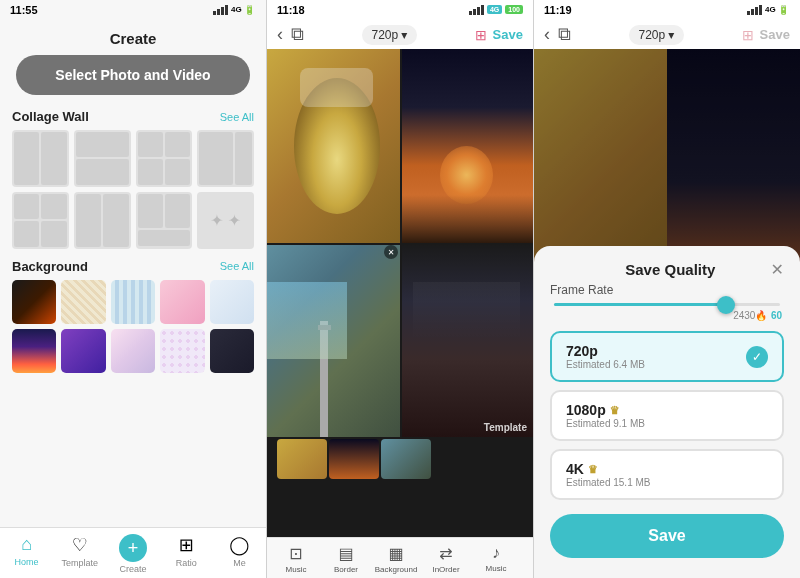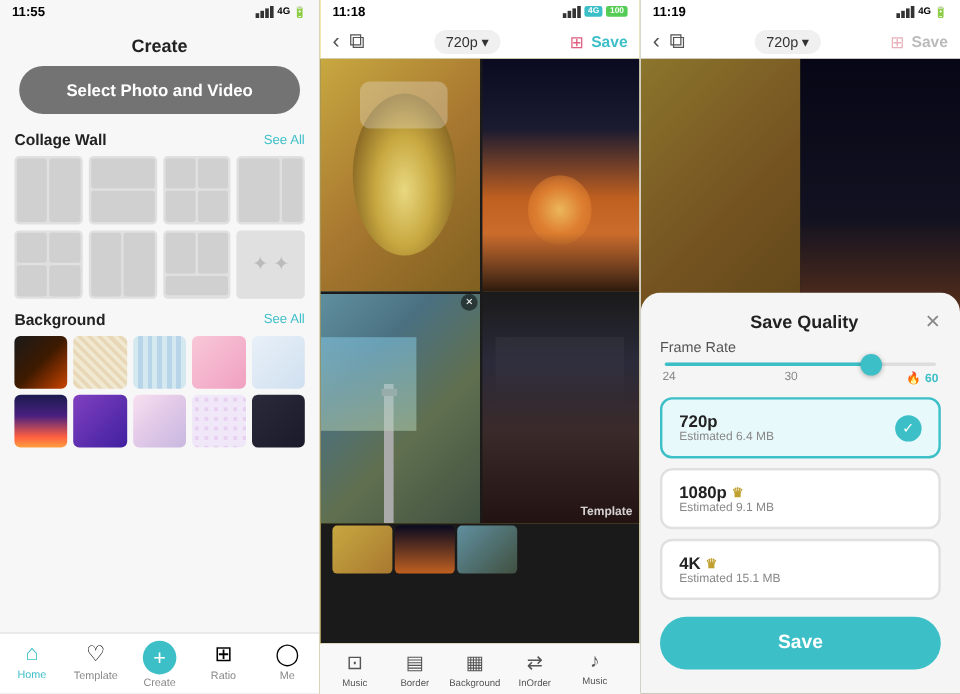--- a/index.html
+++ b/index.html
@@ -316,21 +316,21 @@
       width: 18px; height: 18px;
       background: #3dbfc8;
       border-radius: 50%;
       position: absolute;
       top: 50%; transform: translateY(-50%);
       left: 72%;
       box-shadow: 0 1px 4px rgba(0,0,0,0.3);
     }
     .slider-labels {
       display: flex;
-      justify-content: space-between;
+      justify-content: flex-end;
       font-size: 10px;
       color: #888;
       margin-bottom: 10px;
       padding: 0 2px;
     }
     .slider-label-right { display: flex; align-items: center; gap: 3px; color: #3dbfc8; font-weight: 600; }
 
     .quality-options { display: flex; flex-direction: column; gap: 8px; margin-bottom: 14px; }
     .quality-option {
       background: white;
@@ -609,21 +609,21 @@
       <span class="toolbar-label">Music</span>
     </div>
     <div class="toolbar-item">
       
       
     </div>
 
   </div>
 </div>
 
-<div class="panel" style="background:#fef9c3; position:relative;">
+<div class="panel" style="background:#fca5a5; position:relative;">
 
   <div class="status-bar" style="background:white;">
     <span class="time">11:19</span>
     <div class="icons">
       <div class="signal-bars">
         <span style="height:4px"></span>
           <span style="height:6px"></span>
           <span style="height:8px"></span>
           <span style="height:10px"></span>
       </div>

